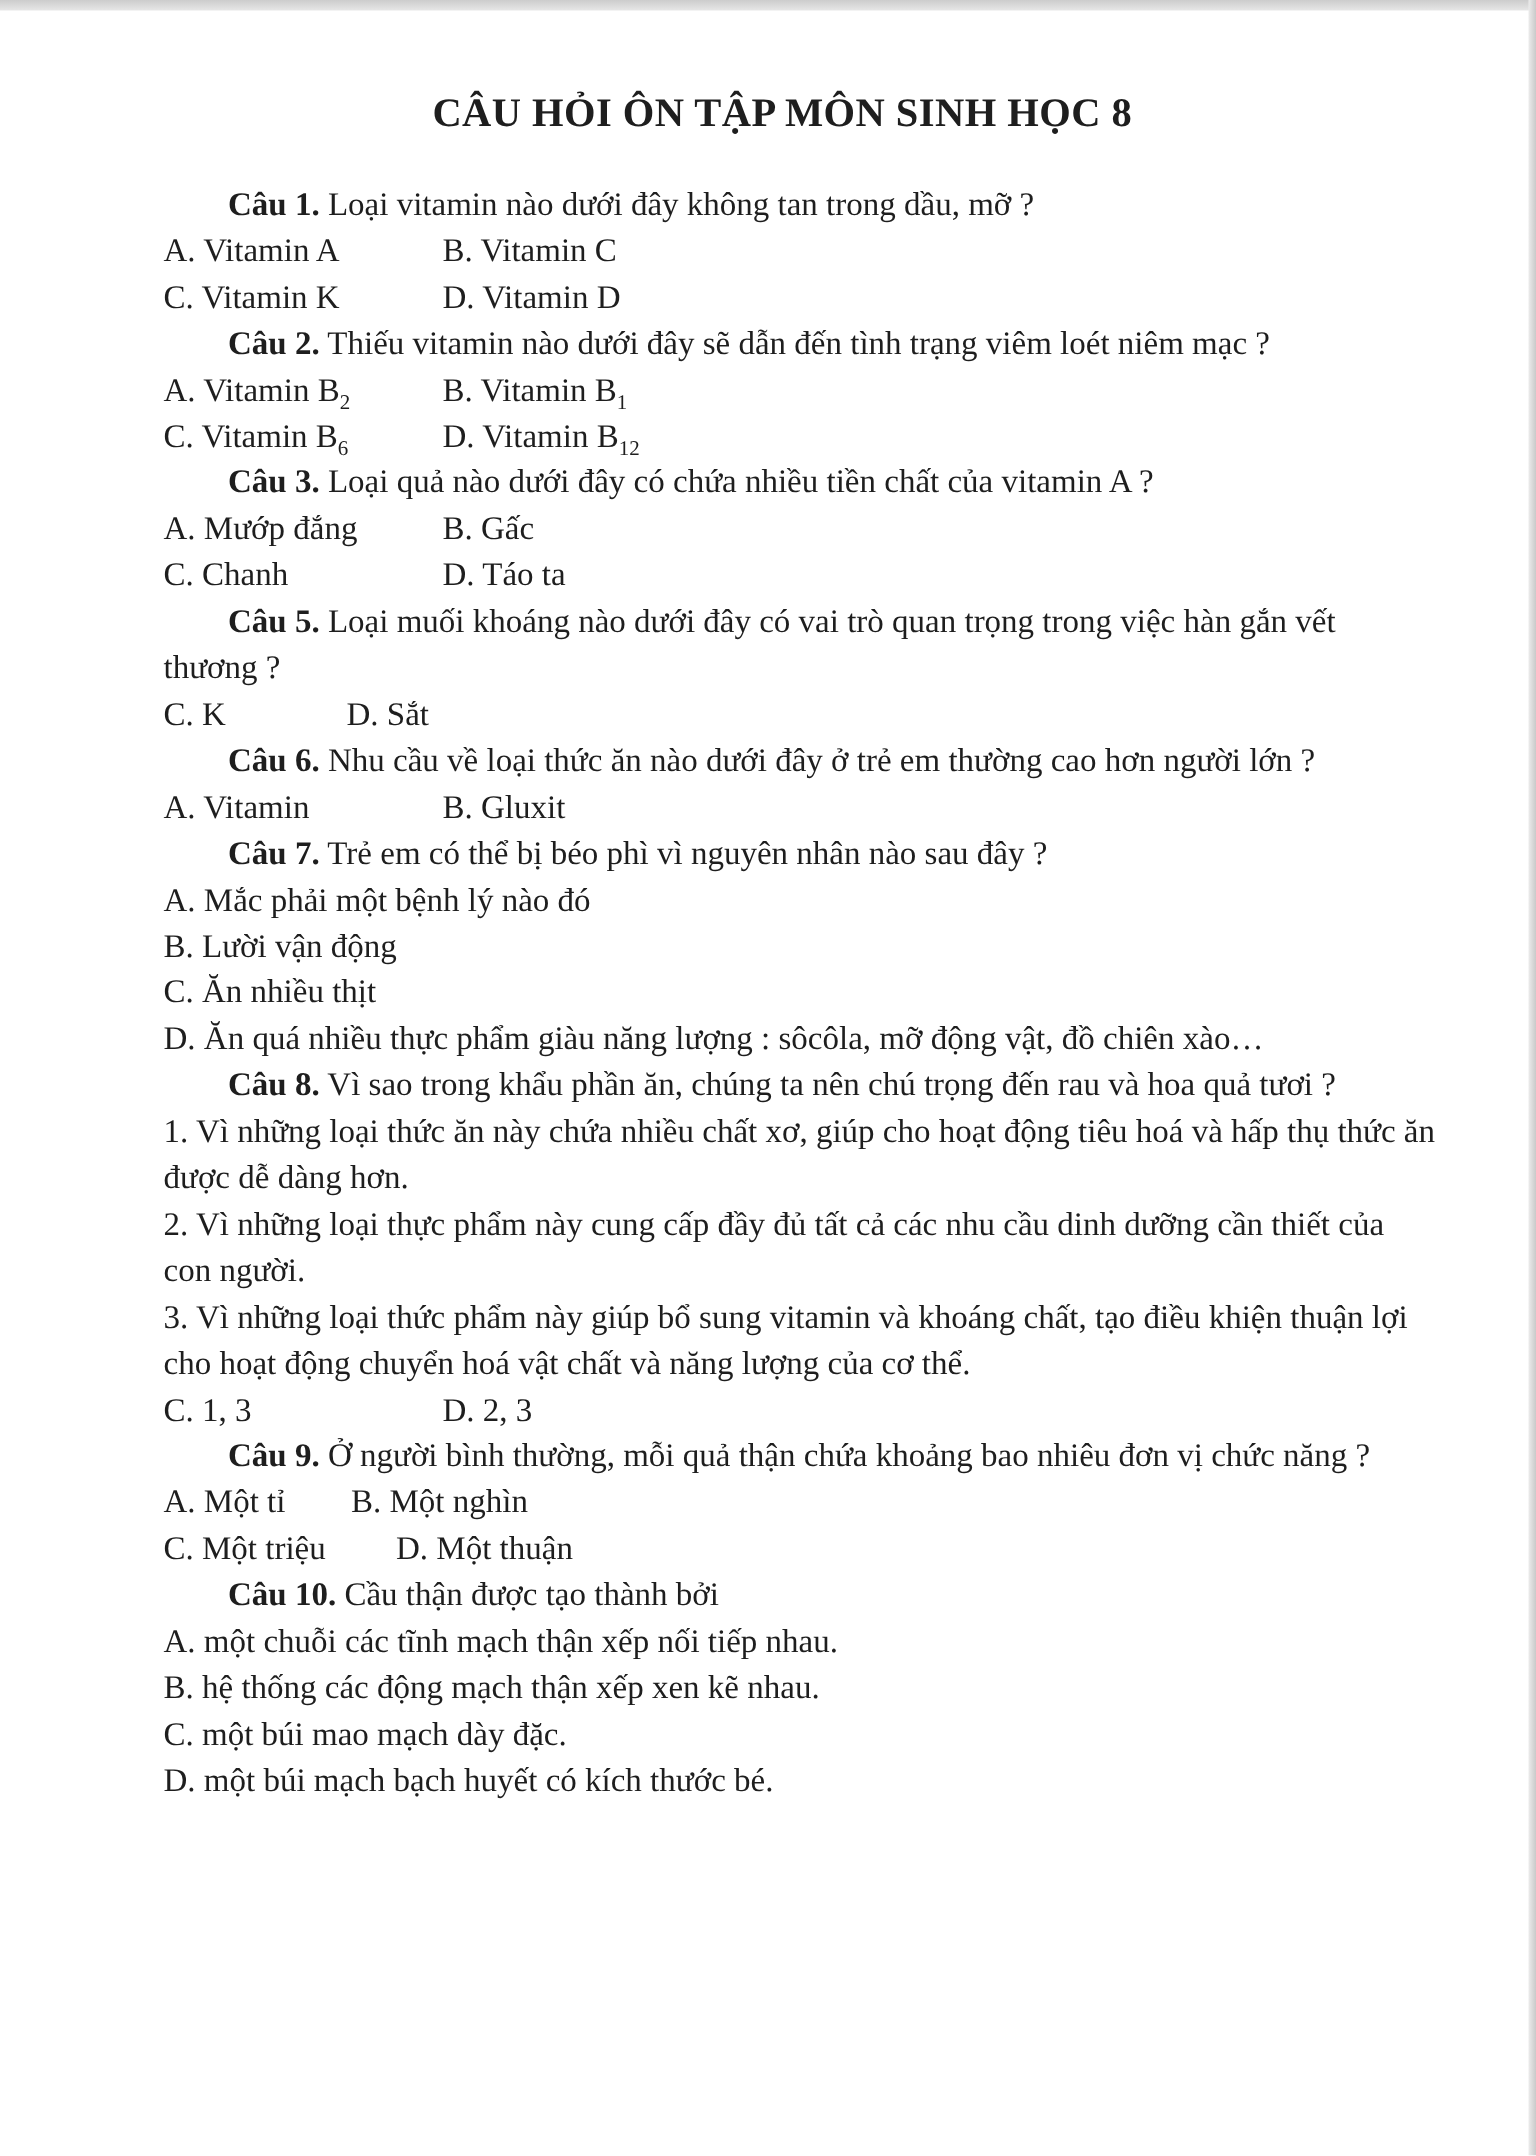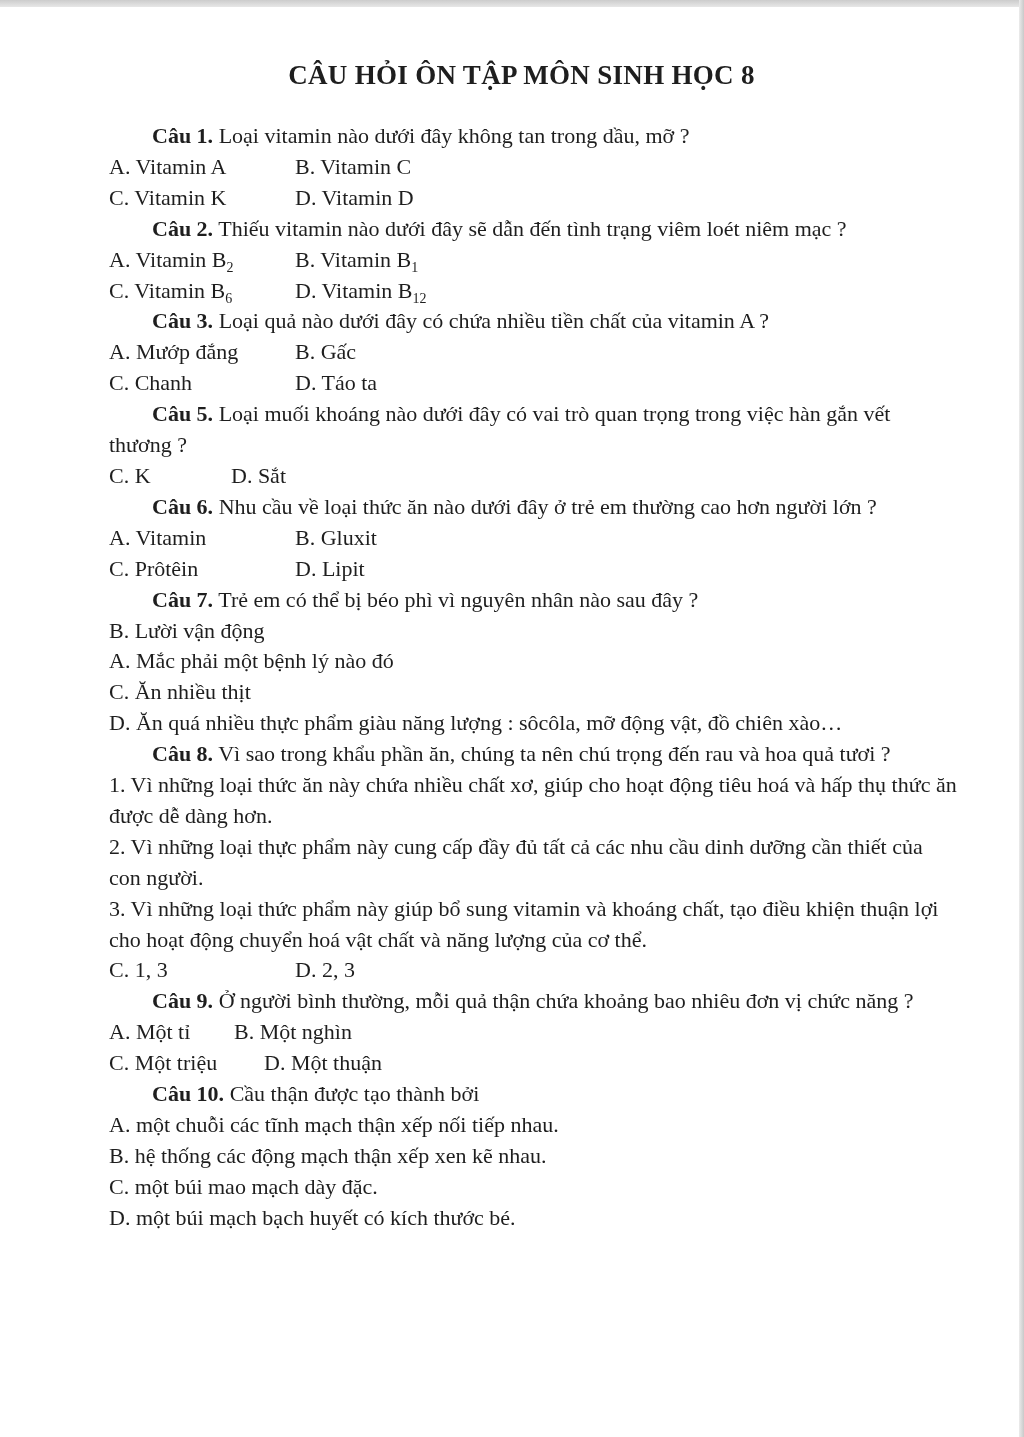--- a/index.html
+++ b/index.html
@@ -124,32 +124,29 @@
     </section>
 
     <section>
       <p>
         <span class="qlabel">Câu 6.</span>
         <span>Nhu cầu về loại thức ăn nào dưới đây ở trẻ em thường cao hơn người lớn ?</span>
       </p>
       <p>
         <span class="opt c186">A. Vitamin</span><span class="opt">B. Gluxit</span>
       </p>
-      <p>
-        <span class="opt c186">C. Prôtêin</span><span class="opt">D. Lipit</span>
-      </p>
     </section>
 
     <section>
       <p>
         <span class="qlabel">Câu 7.</span>
         <span>Trẻ em có thể bị béo phì vì nguyên nhân nào sau đây ?</span>
       </p>
+      <p>A. Mắc phải một bệnh lý nào đó</p>
       <p>B. Lười vận động</p>
-      <p>A. Mắc phải một bệnh lý nào đó</p>
       <p>C. Ăn nhiều thịt</p>
       <p>D. Ăn quá nhiều thực phẩm giàu năng lượng : sôcôla, mỡ động vật, đồ chiên xào…</p>
     </section>
 
     <section>
       <p>
         <span class="qlabel">Câu 8.</span>
         <span>Vì sao trong khẩu phần ăn, chúng ta nên chú trọng đến rau và hoa quả tươi ?</span>
       </p>
       <p>1. Vì những loại thức ăn này chứa nhiều chất xơ, giúp cho hoạt động tiêu hoá và hấp thụ thức ăn được dễ dàng hơn.</p>

